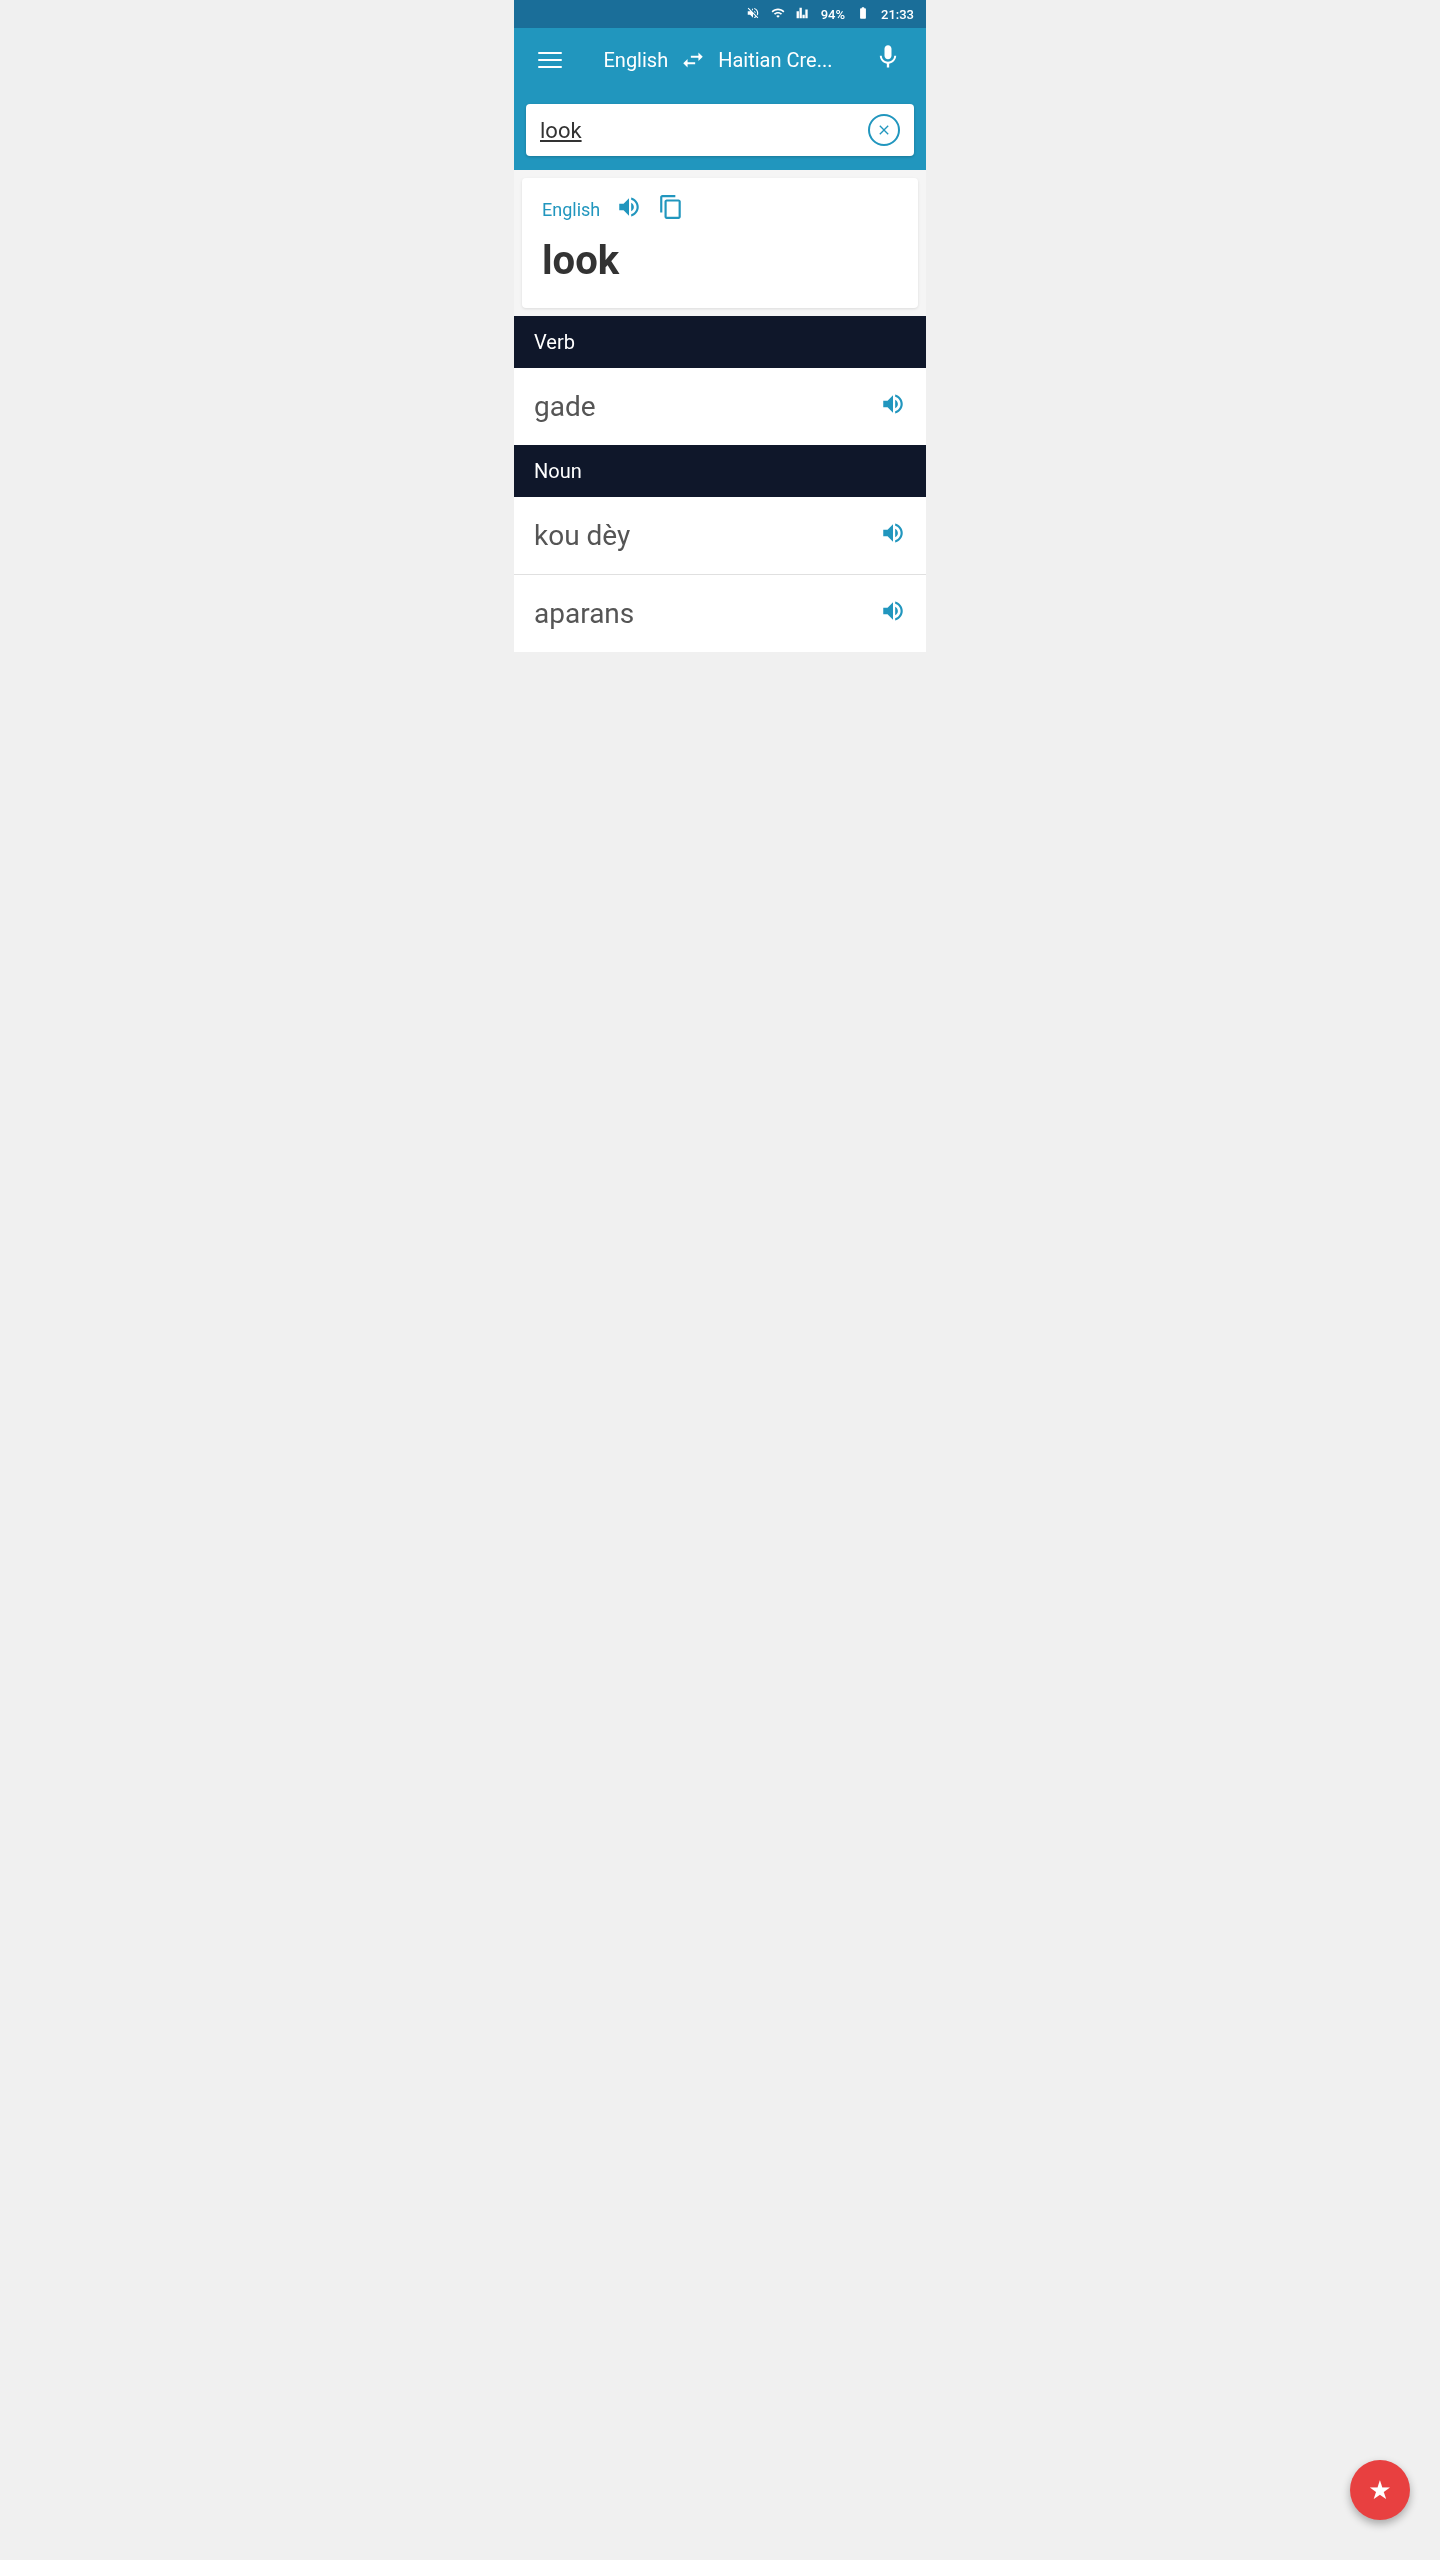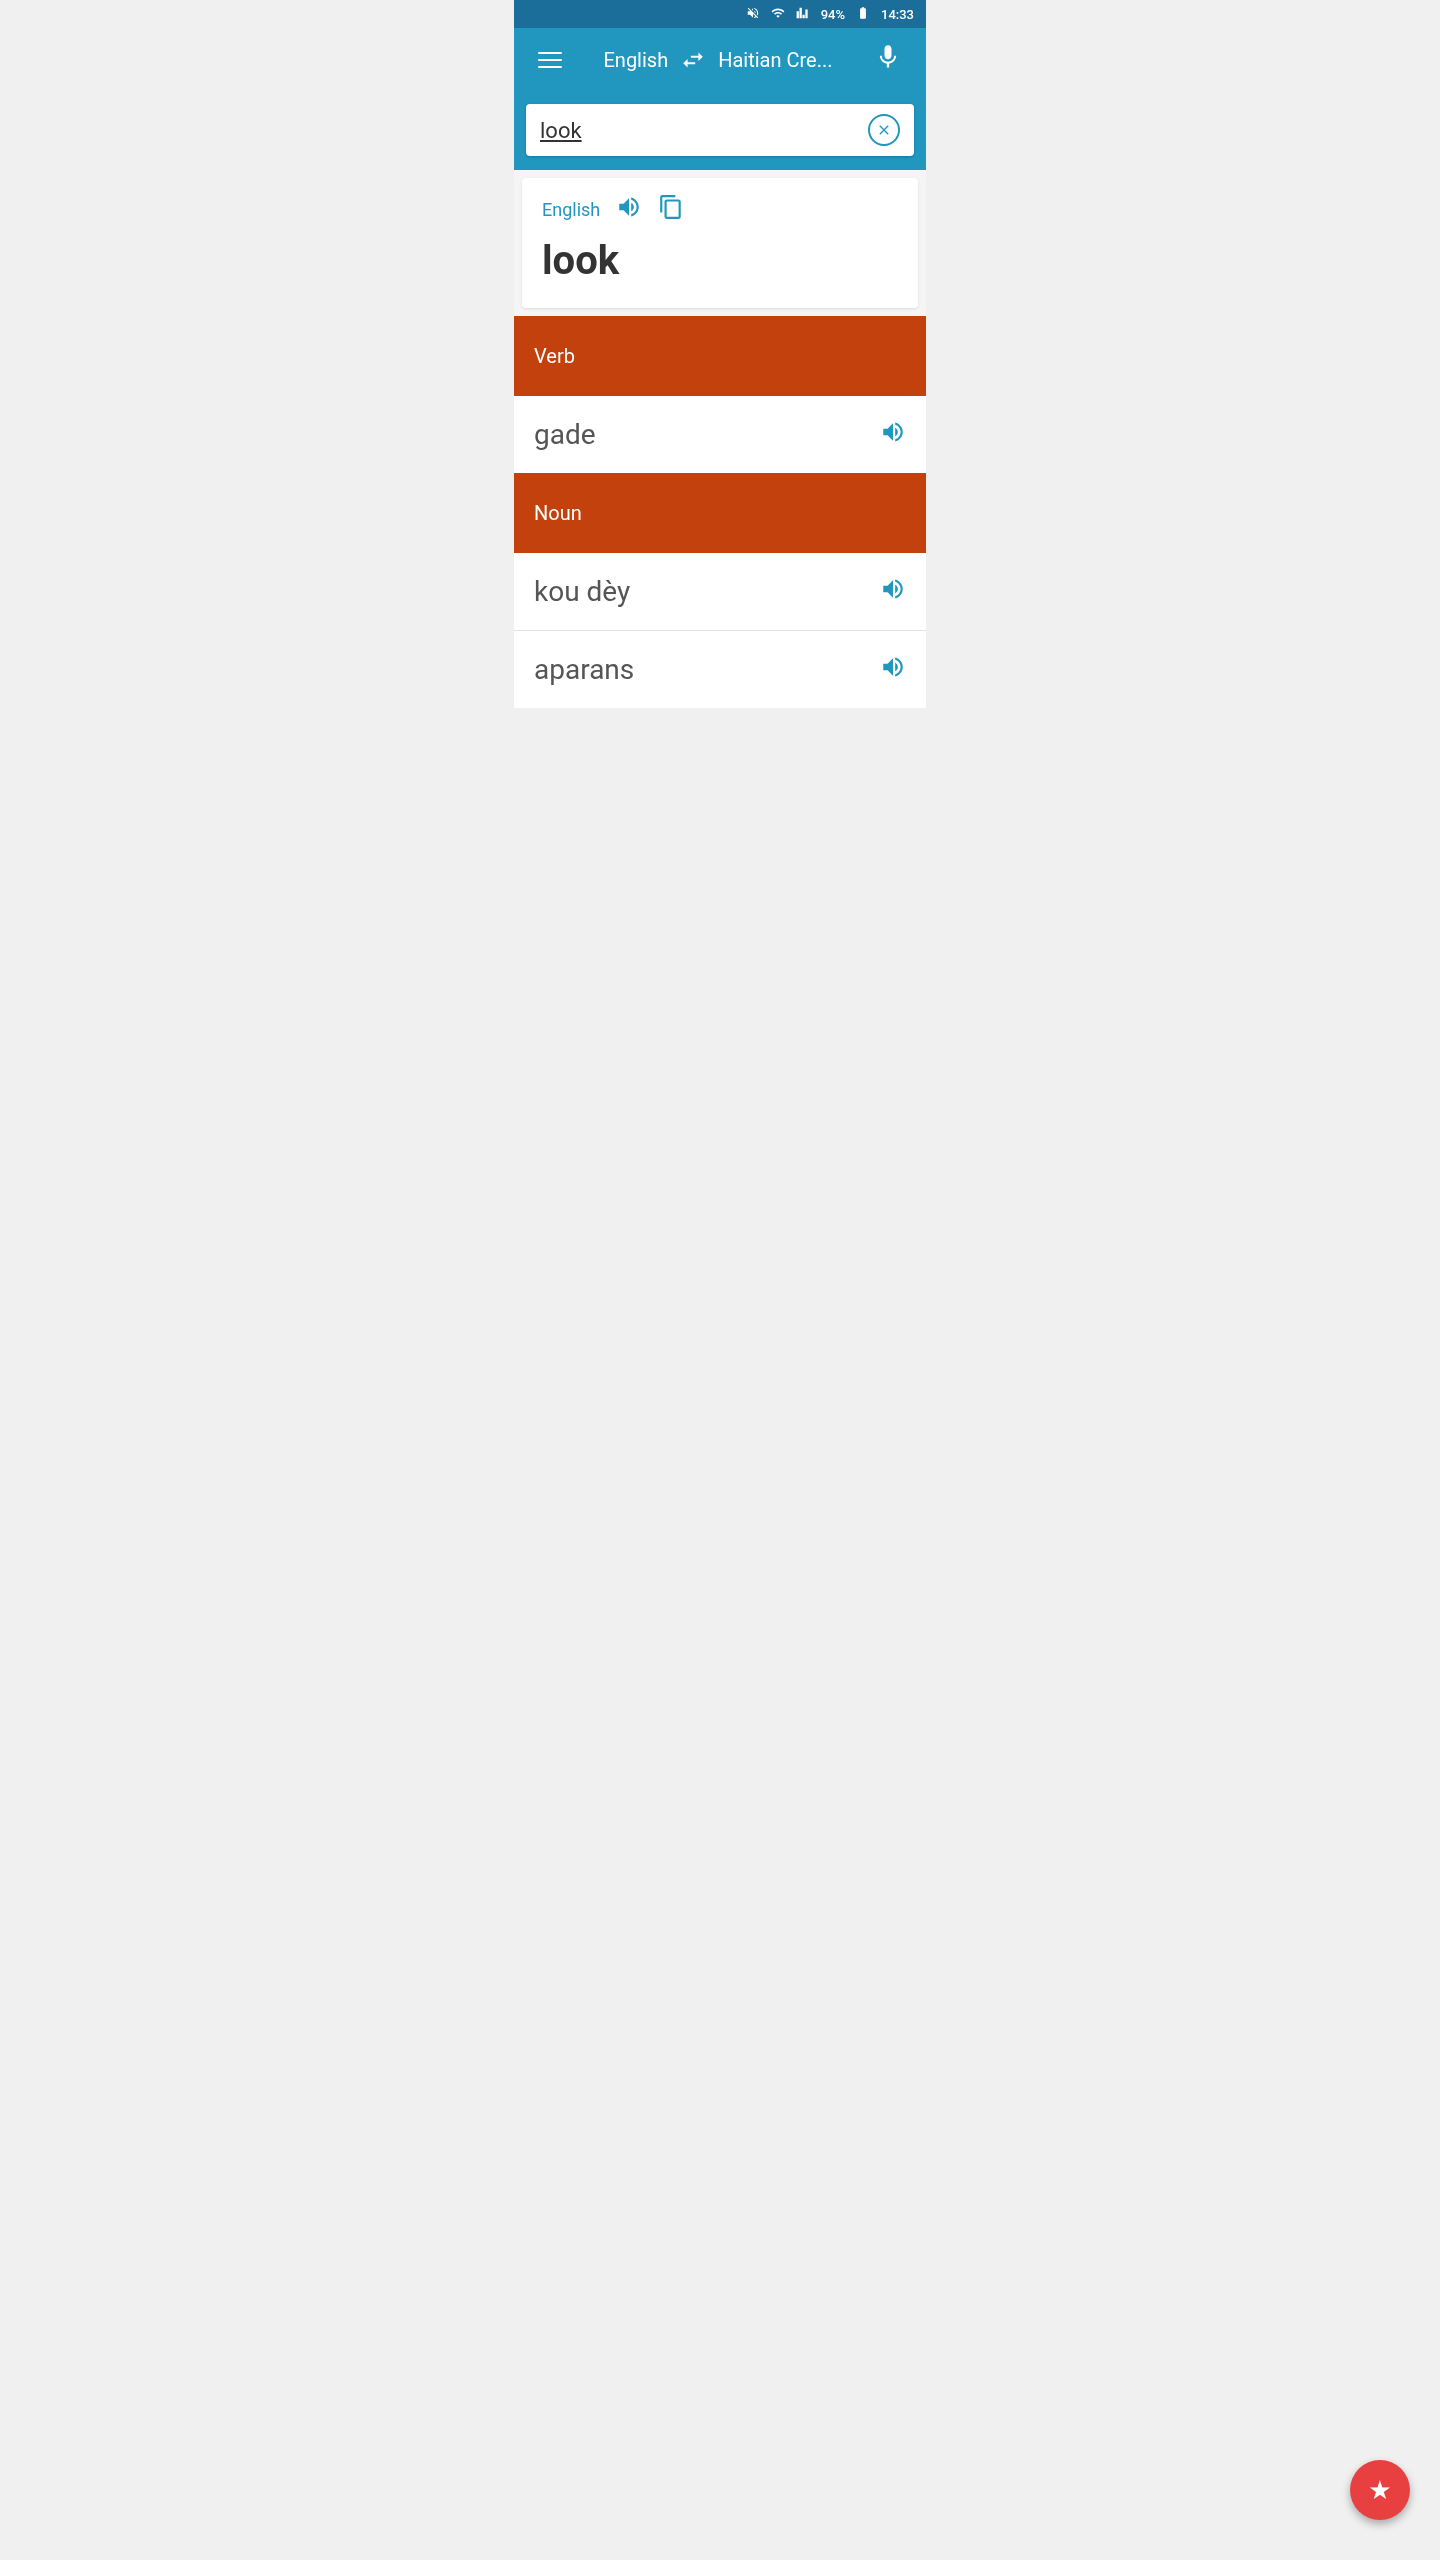--- a/index.html
+++ b/index.html
@@ -180,22 +180,22 @@
     }
 
     .card-word {
       color: #333;
       font-size: 40px;
       font-weight: 700;
     }
 
     
     .category-header {
-      background: #c2410c;
-      padding: 28px 20px;
+      background: #0f172a;
+      padding: 14px 20px;
     }
 
     .category-label {
       color: white;
       font-size: 20px;
       font-weight: 400;
     }
 
     
     .translation-list {
@@ -271,21 +271,21 @@
         <path d="M1 21h4V9H1v12zm5 0h4V3H6v18zm5 0h4v-6h-4v6zm5 0h4V6h-4v15z"></path>
       </svg>
     </span>
     <span class="status-text">94%</span>
 
     <span class="status-icon">
       <svg width="14" height="14" viewBox="0 0 24 24" fill="white">
         <path d="M15.67 4H14V2h-4v2H8.33C7.6 4 7 4.6 7 5.33v15.33C7 21.4 7.6 22 8.33 22h7.33c.74 0 1.34-.6 1.34-1.33V5.33C17 4.6 16.4 4 15.67 4z"></path>
       </svg>
     </span>
-    <span class="status-text">14:33</span>
+    <span class="status-text">21:33</span>
   </div>
 </div>
 
 <div class="toolbar">
   <div class="toolbar-menu">
     <span></span>
     <span></span>
     <span></span>
   </div>
   <div class="toolbar-lang">

